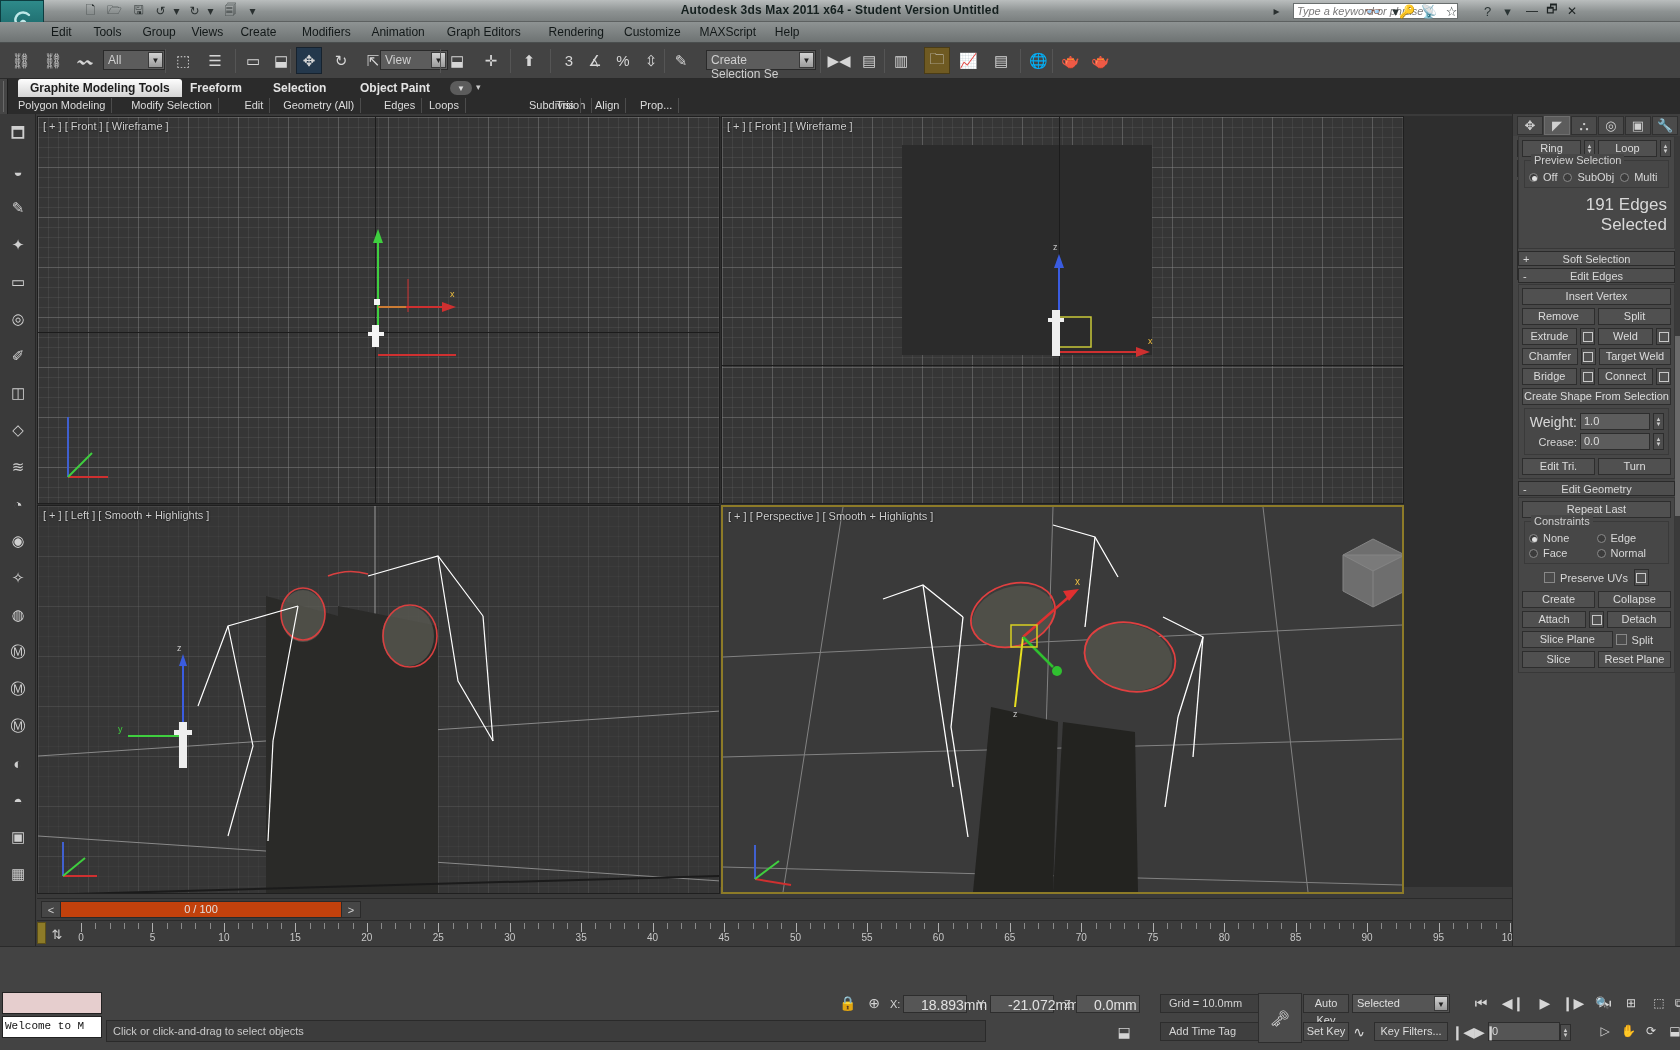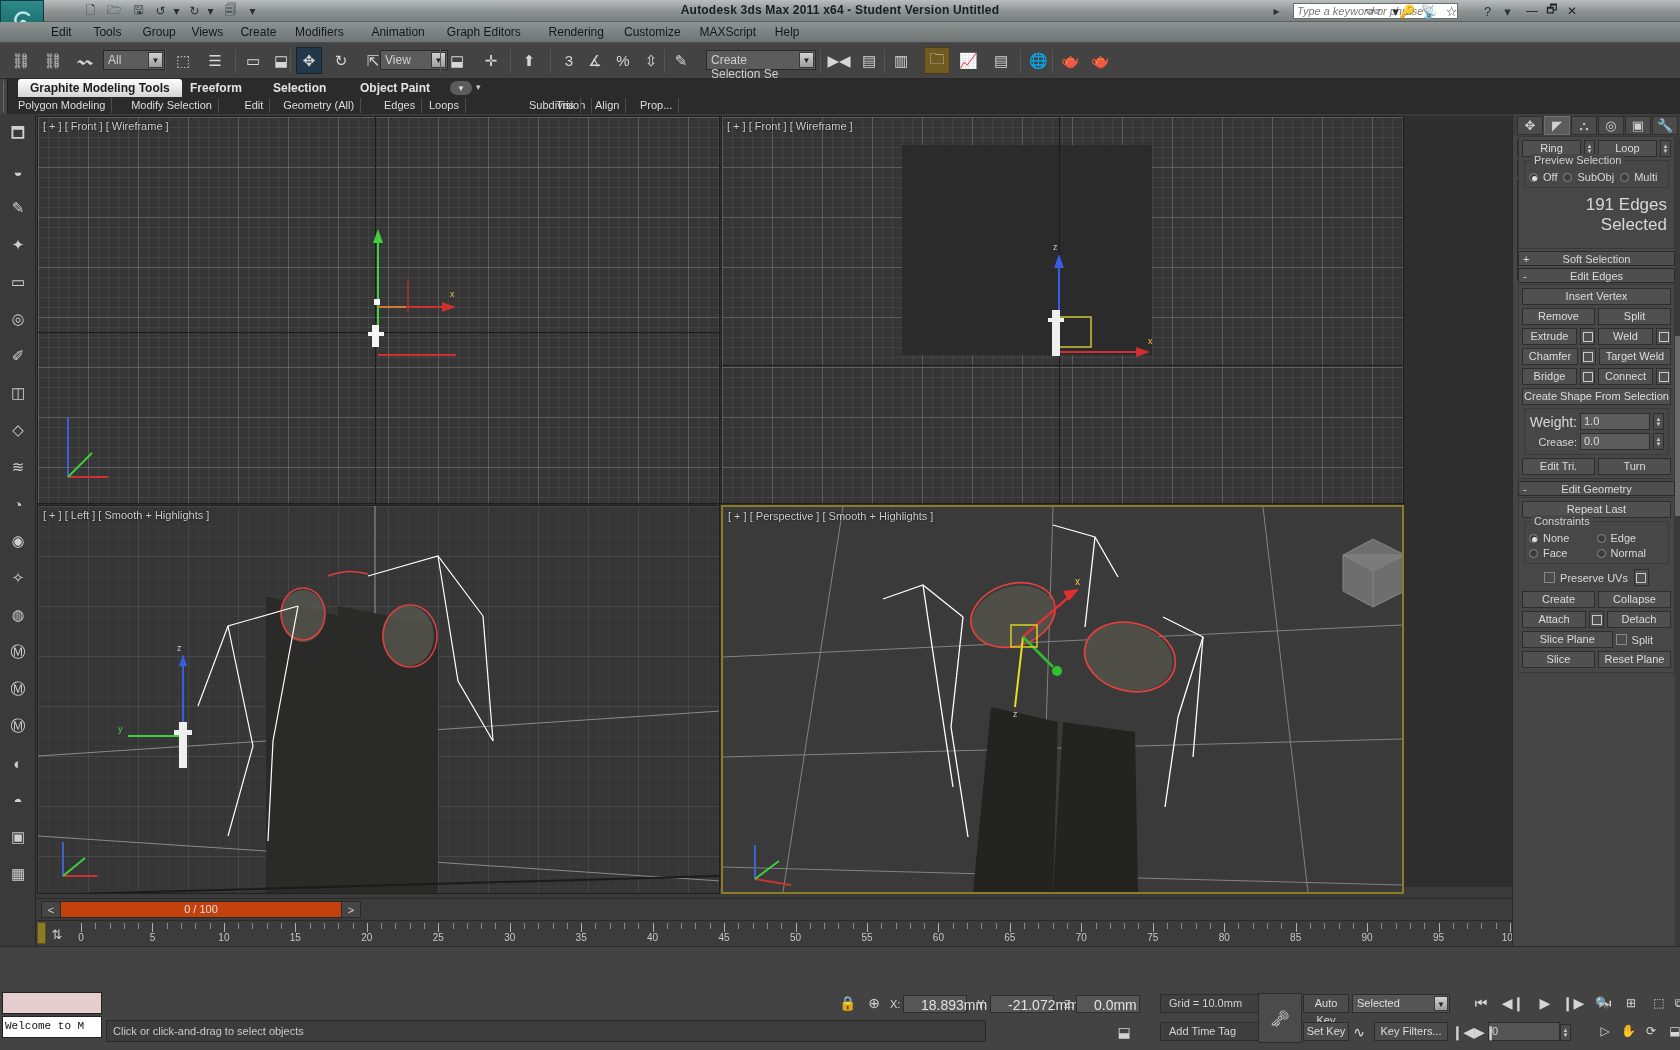--- a/index.html
+++ b/index.html
@@ -229,21 +229,21 @@
     </svg>
   <span style="position:absolute;right:2px;bottom:1px;font-size:7px;color:#9fd8d8">▾</span>
 </div>
 
 <div id="menubar">
     <div class="mi" style="left: 44px;">Edit</div>
     <div class="mi" style="left: 86.4px;">Tools</div>
     <div class="mi" style="left: 135.4px;">Group</div>
     <div class="mi" style="left: 184.4px;">Views</div>
     <div class="mi" style="left: 233.4px;">Create</div>
-    <div class="mi" style="left: 288px;">Modifiers</div>
+    <div class="mi" style="left: 295px;">Modifiers</div>
     <div class="mi" style="left: 364.4px;">Animation</div>
     <div class="mi" style="left: 439.8px;">Graph Editors</div>
     <div class="mi" style="left: 541.6px;">Rendering</div>
     <div class="mi" style="left: 617px;">Customize</div>
     <div class="mi" style="left: 692.4px;">MAXScript</div>
     <div class="mi" style="left: 767.8px;">Help</div>
   </div>
 
 <div id="toolbar">
   <div class="combo" style="left:103px;width:62px">

